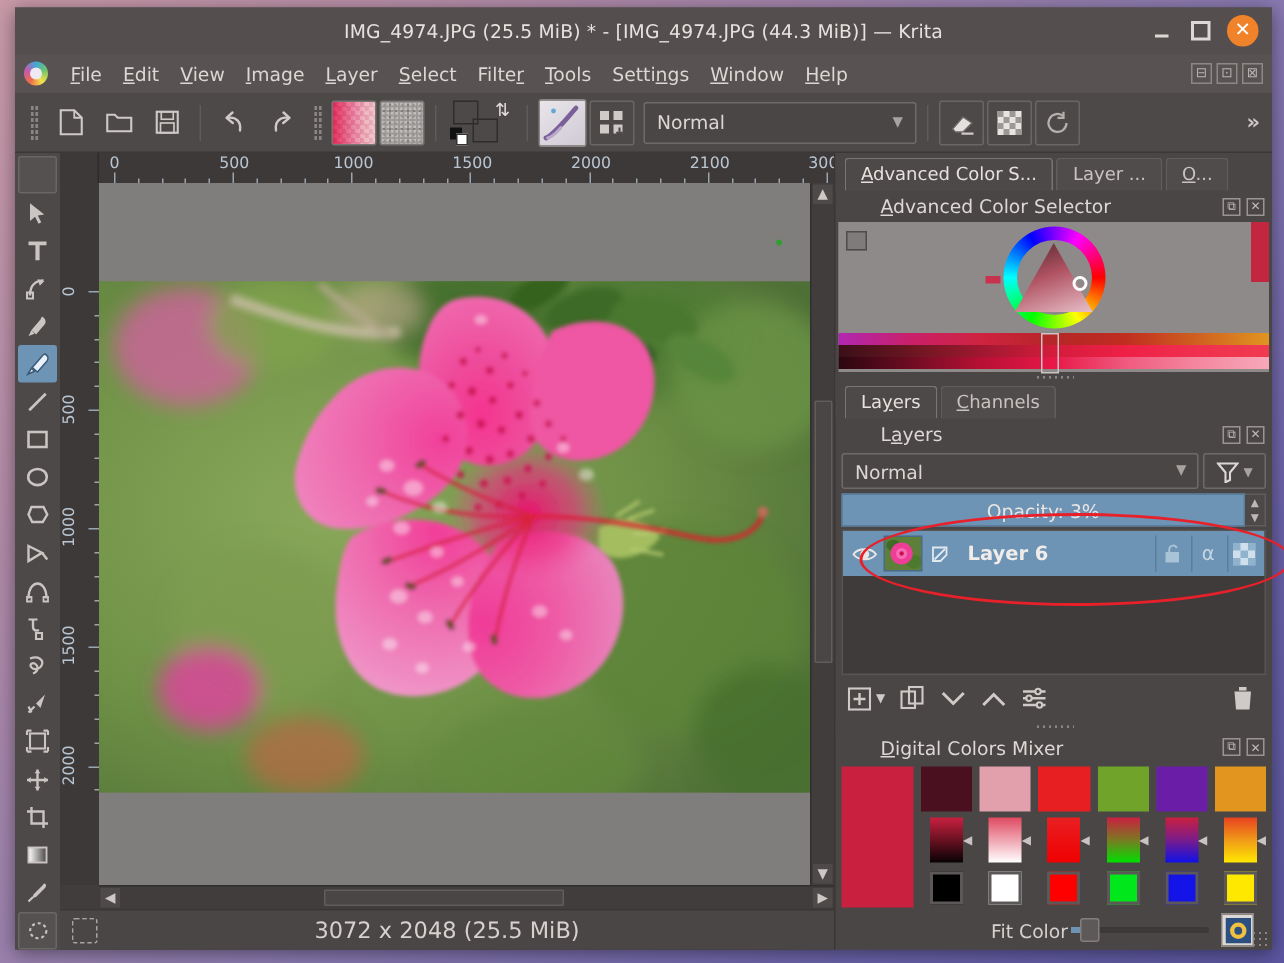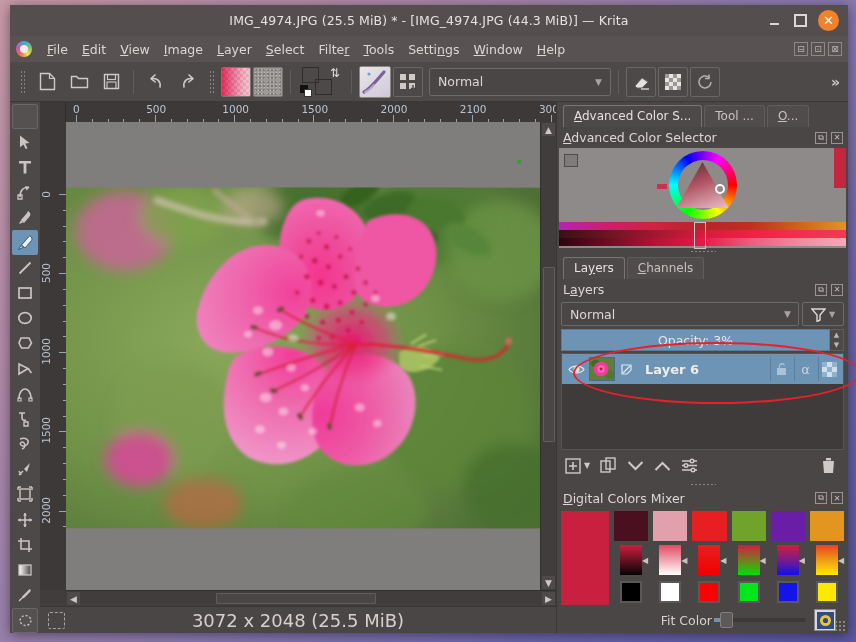--- a/index.html
+++ b/index.html
@@ -113,32 +113,32 @@
   #hscroll-row { height: 16px; display: flex; flex: 0 0 16px;}
   #hscroll-pad { width: 26px; background: #413d3d;}
   #hscroll { flex: 1; background: #413d3d; position: relative; border-top:1px solid #322f2f;}
   .sb-arrow { position: absolute; color: #cdc8c6; font-size: 9px;
       display:flex;align-items:center;justify-content:center; background:#4f4a4a; }
   .sb-thumb { position: absolute; background: #4a4646; border: 1px solid #625d5d; border-radius: 1px;}
   
   #statusbar { height: 27px; background: #4a4646; display: flex; align-items: center;
       padding: 0 8px; flex: 0 0 27px; position: relative; border-top: 1px solid #3a3636;}
   #sb-sel-icon { width: 17px; height: 17px; border: 1px dashed #aaa5a3; border-radius: 2px; }
-  #sb-size { position: absolute; left: 0; right: 0; text-align: center; color: #d6d1cf; font-size: 18px;}
+  #sb-size { position: absolute; left: 0; right: 0; text-align: center; color: #d6d1cf; font-size: 15px;}
   
   #dockers { width: 292px; background: #4a4646; display: flex; flex-direction: column;
       flex: 0 0 292px; border-left: 1px solid #3a3636;}
   .dock-tabs { height: 25px; display: flex; align-items: flex-end; padding-left: 6px;
       gap: 2px; flex: 0 0 25px; background: #4a4646;}
   .dock-tab { background: #514c4c; border: 1px solid #625d5d; border-bottom: none;
       padding: 3px 10px 4px; color: #c8c3c1; font-size: 12px; border-radius: 3px 3px 0 0;}
   .dock-tab.active { background: #4d4949; color: #e6e1df; border-color: #7a7574;}
   .dock-tab u { text-decoration: underline;}
   .dock-title { height: 21px; display: flex; align-items: center; padding: 0 6px;
-      color: #ddd8d6; font-size: 12.5px; position: relative; flex: 0 0 21px;}
+      color: #ddd8d6; font-size: 12.5px; position: relative; flex: 0 0 21px; margin-left: 24px;}
   .dock-title u { text-decoration: underline;}
   .dock-title .dt-btns { position: absolute; right: 5px; display: flex; gap: 4px;}
   .dt-b { width: 12px; height: 12px; border: 1px solid #9a9593; color: #c3bebc;
      font-size: 8px; display:flex;align-items:center;justify-content:center;}
   .dock-handle { height: 6px; display:flex;align-items:center;justify-content:center;
      background:#4a4646; flex: 0 0 6px;}
   .dock-handle i { width: 26px; height: 3px;
      background-image: radial-gradient(#8b8684 1px, transparent 1px); background-size: 4px 3px;}
   
   #acs-body { height: 100px; background: #8d8a89; position: relative; margin: 0 2px; flex: 0 0 100px;}
@@ -737,21 +737,21 @@
       <div id="statusbar">
         <span id="sb-sel-icon"></span>
         <span id="sb-size">3072 x 2048 (25.5 MiB)</span>
       </div>
     </div>
 
     <div id="dockers">
 
       <div class="dock-tabs">
         <span class="dock-tab active"><u>A</u>dvanced Color S...</span>
-        <span class="dock-tab">Tool ...</span>
+        <span class="dock-tab">Layer ...</span>
         <span class="dock-tab"><u>O</u>...</span>
       </div>
 
       <div class="dock-title">
         <span><u>A</u>dvanced Color Selector</span>
         <span class="dt-btns">
           <span class="dt-b">⧉</span>
           <span class="dt-b">✕</span>
         </span>
       </div>

